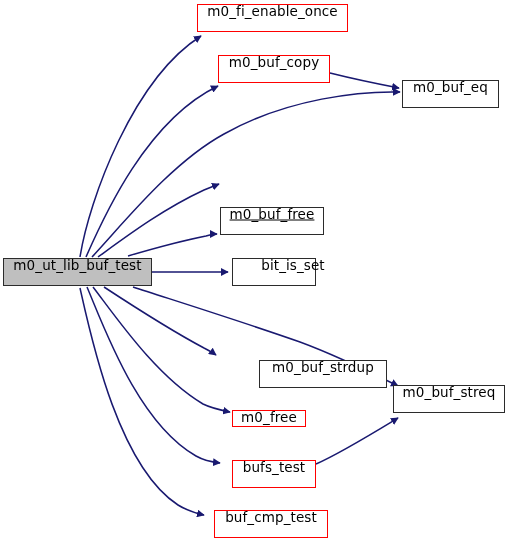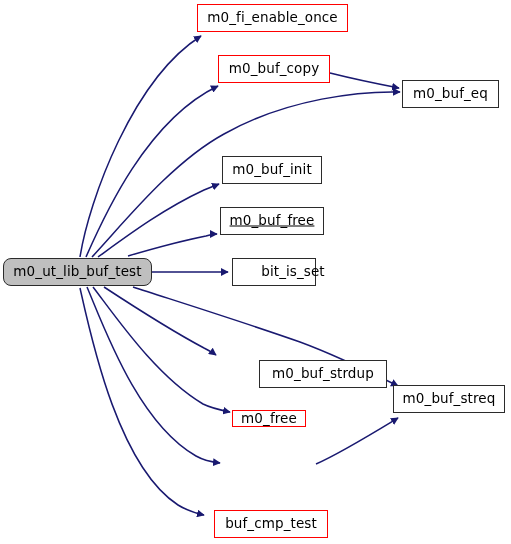--- a/index.html
+++ b/index.html
@@ -19,21 +19,20 @@
     position: absolute;
     left: 0;
     top: 0;
     width: 511px;
     height: 544px;
   }
   .node {
     position: absolute;
     box-sizing: border-box;
     display: flex;
-    align-items: center;
     justify-content: center;
     font-size: 13.5px;
     line-height: 1;
     color: #000000;
     white-space: nowrap;
     background: #ffffff;
     letter-spacing: 0.1px;
   }
   .node.black {
     border: 1.6px solid #2b2b2b;
@@ -71,56 +70,56 @@
       <path d="M 152 272 L 228 272"></path>
       <path d="M 133 287 C 176 301 243 322 300 342 C 338 356 378 376 398 386"></path>
       <path d="M 104 287 C 133 306 170 330 204 348 C 208 350 212 352 216 355"></path>
       <path d="M 93 287 C 116 317 156 376 203 404 C 211 408 220 410 230 412"></path>
       <path d="M 87 287 C 104 327 138 423 196 456 C 203 460 211 462 220 463"></path>
       <path d="M 80 288 C 91 337 118 466 178 505 C 186 510 195 513 204 515"></path>
       <path d="M 316 464 C 339 454 370 435 398 418"></path>
     </g>
   </svg>
 
-  <div class="node current" style="left:3px; top:258px; width:149px; height:28px;border-radius:8px;">
+  <div class="node current" style="left:3px; top:258px; width:149px; height:28px;">
     <span class="lbl">m0_ut_lib_buf_test</span>
   </div>
 
   <div class="node red" style="left:197px; top:4px; width:151px; height:28px;">
     <span class="lbl">m0_fi_enable_once</span>
   </div>
 
   <div class="node red" style="left:218px; top:55px; width:112px; height:28px;">
     <span class="lbl">m0_buf_copy</span>
   </div>
 
   <div class="node black" style="left:402px; top:80px; width:97px; height:28px;">
     <span class="lbl">m0_buf_eq</span>
   </div>
 
-  <div class="node black" style="left:222px; top:156px; width:100px; height:28px;">
-    <span class="lbl">m0_buf_init</span>
-  </div>
 
   <div class="node black" style="left:220px; top:207px; width:104px; height:28px;text-decoration:underline;">
     <span class="lbl">m0_buf_free</span>
   </div>
 
   <div class="node black" style="left:232px; top:258px; width:84px; height:28px;padding-left:38px;">
     <span class="lbl">bit_is_set</span>
   </div>
 
   <div class="node black" style="left:214px; top:360px; width:128px; height:28px;margin-left:45px;">
     <span class="lbl">m0_buf_strdup</span>
   </div>
 
   <div class="node red" style="left:232px; top:410px; width:74px; height:17px;">
     <span class="lbl">m0_free</span>
   </div>
 
+  <div class="node red" style="left:232px; top:460px; width:84px; height:28px;">
+    <span class="lbl">bufs_test</span>
+  </div>
 
   <div class="node red" style="left:214px; top:510px; width:114px; height:28px;">
     <span class="lbl">buf_cmp_test</span>
   </div>
 
   <div class="node black" style="left:393px; top:385px; width:112px; height:28px;">
     <span class="lbl">m0_buf_streq</span>
   </div>
 
 </div>

